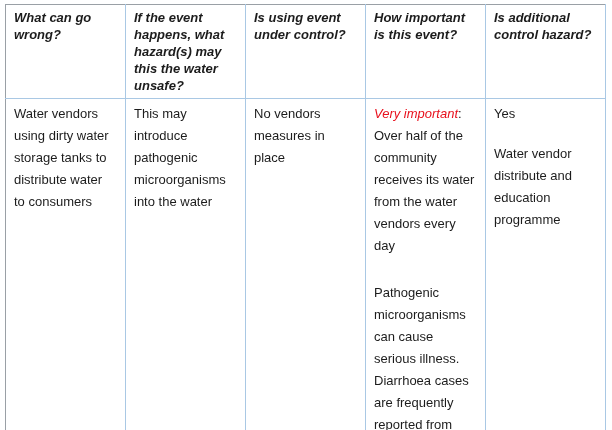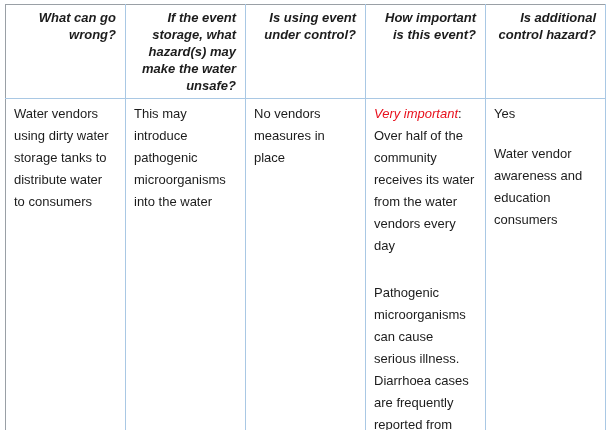--- a/index.html
+++ b/index.html
@@ -24,21 +24,21 @@
     border: 1px solid var(--border, #a9c8e4);
     vertical-align: top;
     text-align: left;
     padding: 4px 9px 4px 8px;
     color: var(--text, #1c1c1c);
     font-size: 13px;
     font-weight: normal;
     overflow: hidden;
   }
   
-  thead th { border-top-color: var(--outer-border, #9aa0a6); text-align: right; }
+  thead th { border-top-color: var(--outer-border, #9aa0a6); }
   th:first-child, td:first-child { border-left-color: var(--outer-border, #9aa0a6); }
 
   thead th {
     font-style: italic;
     font-weight: bold;
     line-height: 17px;
     height: 81px;
   }
   tbody td {
     line-height: 22px;
@@ -61,21 +61,21 @@
     <colgroup>
       <col>
         <col>
         <col>
         <col>
         <col>
     </colgroup>
     <thead>
       <tr>
         <th>What can go wrong?</th>
-        <th>If the event storage, what hazard(s) may make the water unsafe?</th>
+        <th>If the event happens, what hazard(s) may this the water unsafe?</th>
         <th>Is using event under control?</th>
         <th>How important is this event?</th>
         <th>Is additional control hazard?</th>
       </tr>
     </thead>
     <tbody>
       <tr>
         <td>
           <p>Water vendors using dirty water storage tanks to distribute water to consumers</p>
         </td>
@@ -84,18 +84,18 @@
         </td>
         <td>
           <p>No vendors measures in place</p>
         </td>
         <td>
           <p><span class="importance-highlight">Very important</span><span>:</span> <span>Over half of the community receives its water from the water vendors every day</span></p>
           <p class="gap-two-lines">Pathogenic microorganisms can cause serious illness. Diarrhoea cases are frequently reported from water vendor customers</p>
         </td>
         <td>
           <p>Yes</p>
-          <p class="gap-one-line">Water vendor awareness and education consumers</p>
+          <p class="gap-one-line">Water vendor distribute and education programme</p>
         </td>
       </tr>
     </tbody>
   </table>
 </div>
 
 </body></html>

